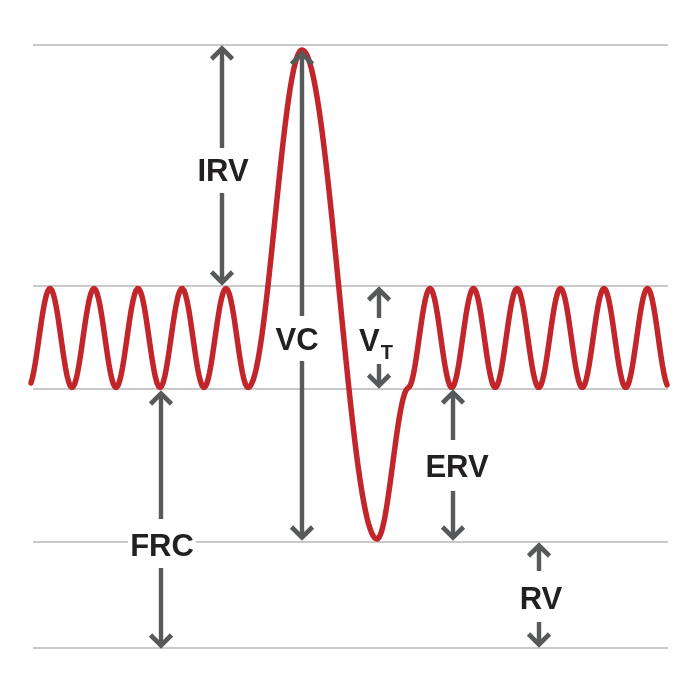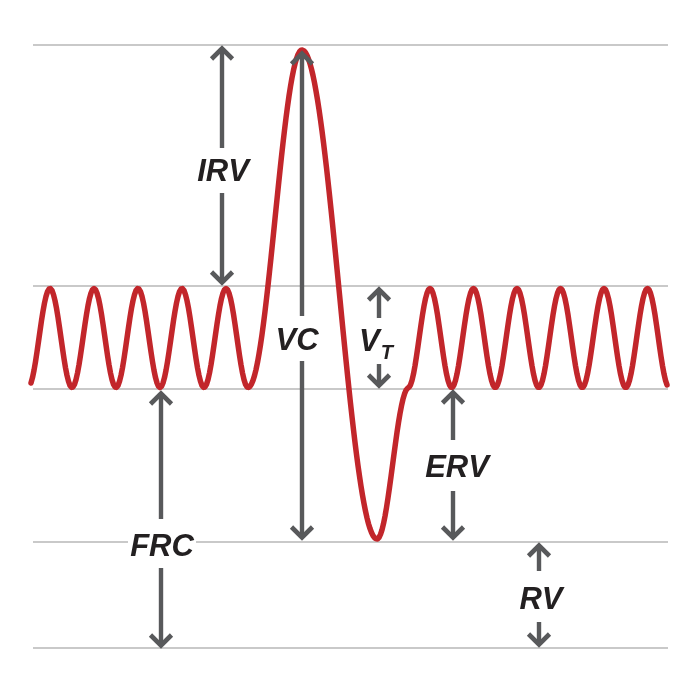--- a/index.html
+++ b/index.html
@@ -1,18 +1,18 @@
 <!DOCTYPE html>
 <html><head>
 <meta charset="utf-8">
 <style>
   html, body { margin: 0; padding: 0; background: #ffffff; }
   #stage {
     width: 700px; height: 700px; position: relative;
-    background: #ffffff; overflow: hidden; font-style: italic;
+    background: #ffffff; overflow: hidden;
   }
   .lbl {
     font-family: "Liberation Sans", sans-serif;
     font-weight: 700;
     font-size: 31px;
   }
   .lbl-sub {
     font-family: "Liberation Sans", sans-serif;
     font-weight: 700;
     font-size: 20px;

